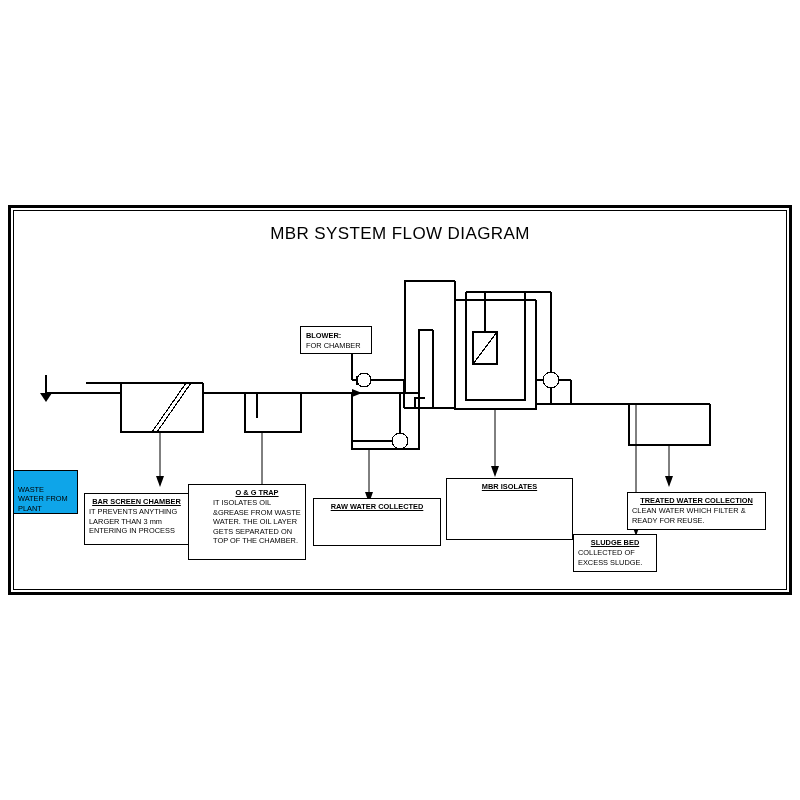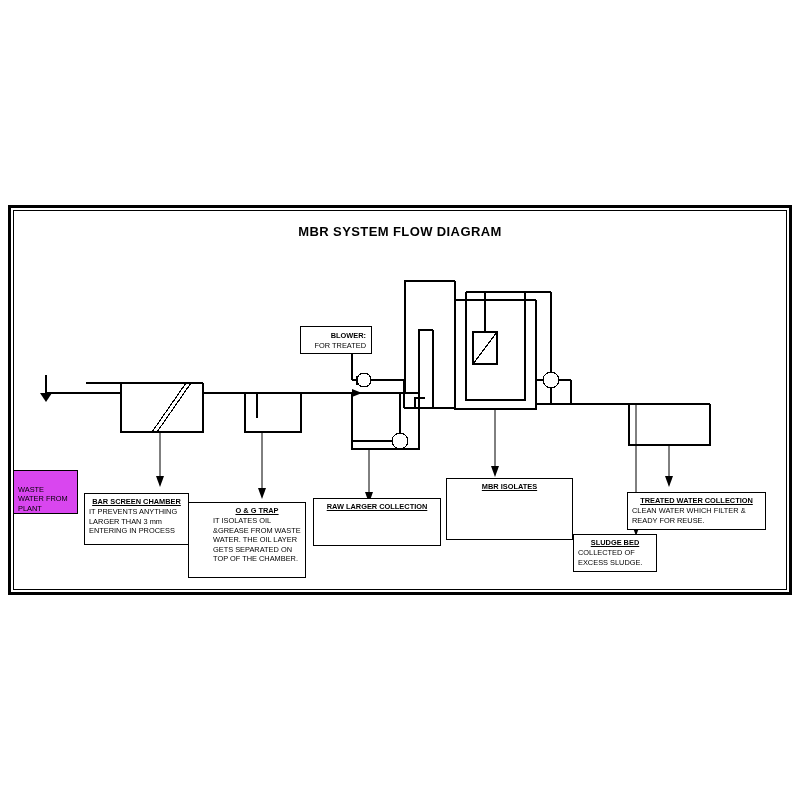--- a/index.html
+++ b/index.html
@@ -35,22 +35,22 @@
     border: 1px solid #000000;
     box-sizing: border-box;
     background: #ffffff;
   }
   .title {
     position: absolute;
     left: 0;
     top: 224px;
     width: 800px;
     text-align: center;
-    font-size: 13px;
-    font-weight: bold;
+    font-size: 17px;
+    font-weight: normal;
     letter-spacing: 0.4px;
     color: #000000;
   }
   svg.layer {
     position: absolute;
     left: 0;
     top: 0;
     width: 800px;
     height: 800px;
     pointer-events: none;
@@ -71,21 +71,21 @@
     display: block;
     text-align: center;
     margin-bottom: 1px;
   }
   .note .bd {
     display: block;
   }
   .label-box {
     position: absolute;
     border: 1px solid #000000;
-    background: #d946ef;
+    background: #0ea5e9;
     box-sizing: border-box;
     font-size: 7.4px;
     line-height: 1.3;
     padding: 4px 4px;
     color: #000000;
   }
   .blower-box {
     position: absolute;
     border: 1px solid #000000;
     background: #ffffff;
@@ -197,43 +197,43 @@
       <path d="M669,445 L669,478"></path>
       <polygon points="669,487 665,476 673,476" stroke="none"></polygon>
 
       <path d="M46,375 L46,400"></path>
       <polygon points="40,393 52,393 46,402" stroke="none"></polygon>
 
       <polygon points="352,389 362,393 352,397" stroke="none"></polygon>
     </g>
   </svg>
 
-  <div class="blower-box" style="left:300px; top:326px; width:72px; height:28px;text-align:right;">
+  <div class="blower-box" style="left:300px; top:326px; width:72px; height:28px;">
     <span class="b1">BLOWER:</span>
-    <span class="b2">FOR TREATED</span>
+    <span class="b2">FOR CHAMBER</span>
   </div>
 
   <div class="label-box" style="left:13px; top:470px; width:65px; height:44px; white-space:pre-line;">
     <span>WASTE
 WATER FROM
 PLANT</span>
   </div>
 
   <div class="note" style="left:84px; top:493px; width:105px; height:52px;">
     <span class="hd">BAR SCREEN CHAMBER</span>
     <span class="bd">IT PREVENTS ANYTHING LARGER THAN 3 mm ENTERING IN PROCESS</span>
   </div>
 
-  <div class="note" style="left:188px; top:502px; width:118px; height:76px;padding-left:24px;">
+  <div class="note" style="left:188px; top:484px; width:118px; height:76px;padding-left:24px;">
     <span class="hd">O &amp; G TRAP</span>
     <span class="bd">IT ISOLATES OIL &amp;GREASE FROM WASTE WATER. THE OIL LAYER GETS SEPARATED ON TOP OF THE CHAMBER.</span>
   </div>
 
   <div class="note" style="left:313px; top:498px; width:128px; height:48px;">
-    <span class="hd">RAW LARGER COLLECTION</span>
+    <span class="hd">RAW WATER COLLECTED</span>
   </div>
 
   <div class="note" style="left:446px; top:478px; width:127px; height:62px;">
     <span class="hd">MBR ISOLATES</span>
   </div>
 
   <div class="note" style="left:573px; top:534px; width:84px; height:38px;">
     <span class="hd">SLUDGE BED</span>
     <span class="bd">COLLECTED OF EXCESS SLUDGE.</span>
   </div>

